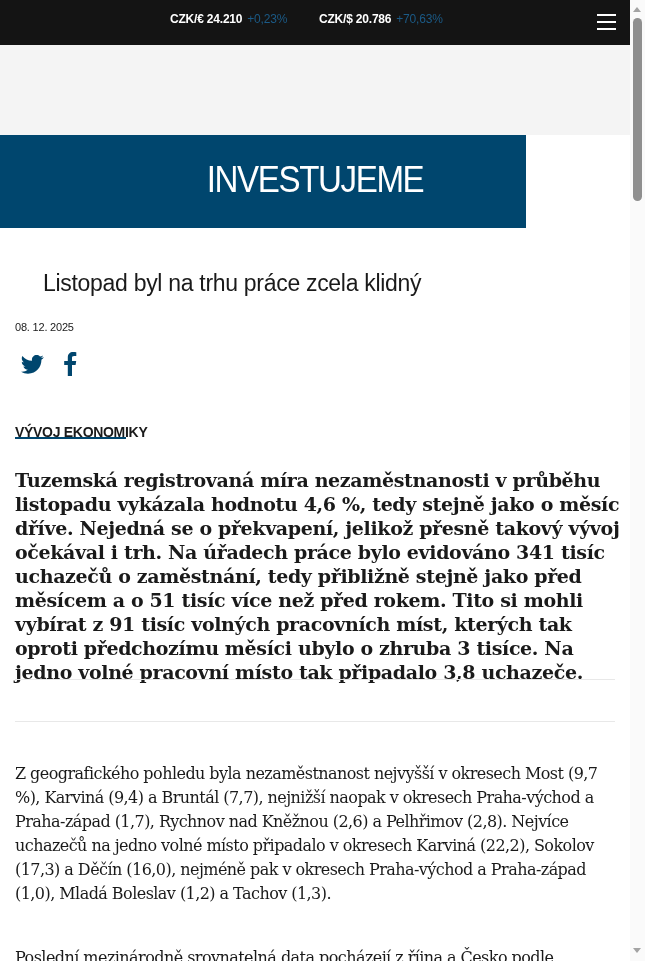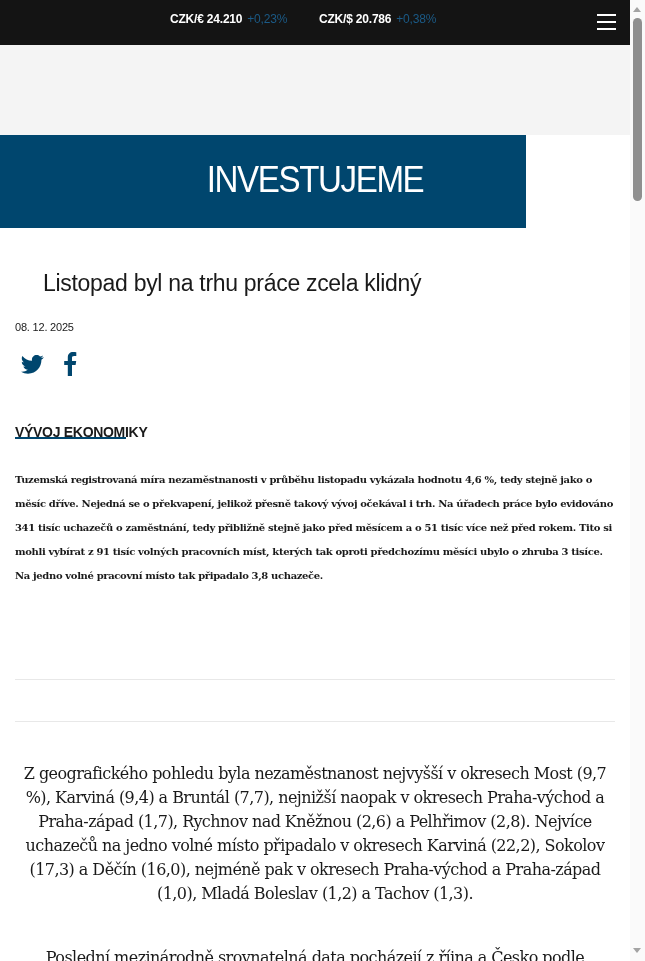--- a/index.html
+++ b/index.html
@@ -29,46 +29,46 @@
 
   
   .article-title { position: absolute; left: 15px; top: 270px; font-size: 23px; font-weight: normal; color: #1a1a1a; letter-spacing: -0.3px; white-space: nowrap; margin-left: 28px; }
   .article-date { position: absolute; left: 15px; top: 321px; font-size: 11px; color: #1a1a1a; letter-spacing: -0.2px; }
   .share { position: absolute; top: 352px; height: 24px; cursor: pointer; }
   .share.twitter { left: 21px; width: 23px; }
   .share.facebook { left: 63px; width: 14px; }
   .category { position: absolute; left: 15px; top: 424px; font-size: 14px; font-weight: bold; color: #1a1a1a; letter-spacing: -0.3px; cursor: pointer; }
   .category-underline { position: absolute; left: 15px; top: 437px; width: 111px; height: 2px; background: #00466e; }
 
-  .lead { position: absolute; left: 15px; top: 468px; width: 605px; font-family: "DejaVu Serif", serif; font-size: 10px; font-weight: bold; line-height: 24px; color: #1a1a1a; letter-spacing: -0.35px; }
+  .lead { position: absolute; left: 15px; top: 468px; width: 605px; font-family: "DejaVu Serif", serif; font-size: 19px; font-weight: bold; line-height: 24px; color: #1a1a1a; letter-spacing: -0.35px; }
   .divider { position: absolute; left: 15px; width: 600px; height: 1px; background: #e8e8e8; }
   .divider.d1 { top: 679px; }
   .divider.d2 { top: 721px; }
 
-  .para { position: absolute; left: 15px; width: 600px; font-family: "DejaVu Serif", serif; font-size: 16px; line-height: 24px; color: #1a1a1a; letter-spacing: -0.55px; font-weight: normal; text-align: center; }
+  .para { position: absolute; left: 15px; width: 600px; font-family: "DejaVu Serif", serif; font-size: 16px; line-height: 24px; color: #1a1a1a; letter-spacing: -0.55px; font-weight: normal; }
   .para.p1 { top: 762px; }
   .para.p2 { top: 946px; white-space: nowrap; }
 
   
   .scrollbar { position: absolute; left: 630px; top: 0; width: 15px; height: 961px; background: #fafafa; }
   .scroll-up { position: absolute; left: 3px; top: 7px; width: 0; height: 0; border-left: 4px solid transparent; border-right: 4px solid transparent; border-bottom: 5px solid #a3a3a3; cursor: pointer; }
   .scroll-down { position: absolute; left: 3px; top: 948px; width: 0; height: 0; border-left: 4px solid transparent; border-right: 4px solid transparent; border-top: 5px solid #a3a3a3; cursor: pointer; }
   .scroll-thumb { position: absolute; left: 3px; top: 18px; width: 9px; height: 183px; background: #8f8f8f; border-radius: 5px; cursor: pointer; }
 </style>
 </head>
 <body>
 
 <div class="page">
 
   <div class="topbar">
     <div class="ticker eur">
       <span>CZK/€ 24.210</span><span class="chg">+0,23%</span>
     </div>
     <div class="ticker usd">
-      <span>CZK/$ 20.786</span><span class="chg">+0,38%</span>
+      <span>CZK/$ 20.786</span><span class="chg">+70,63%</span>
     </div>
     <div class="hamburger">
       <span></span>
       <span></span>
       <span></span>
     </div>
   </div>
 
   <div class="ad-band"></div>
 

